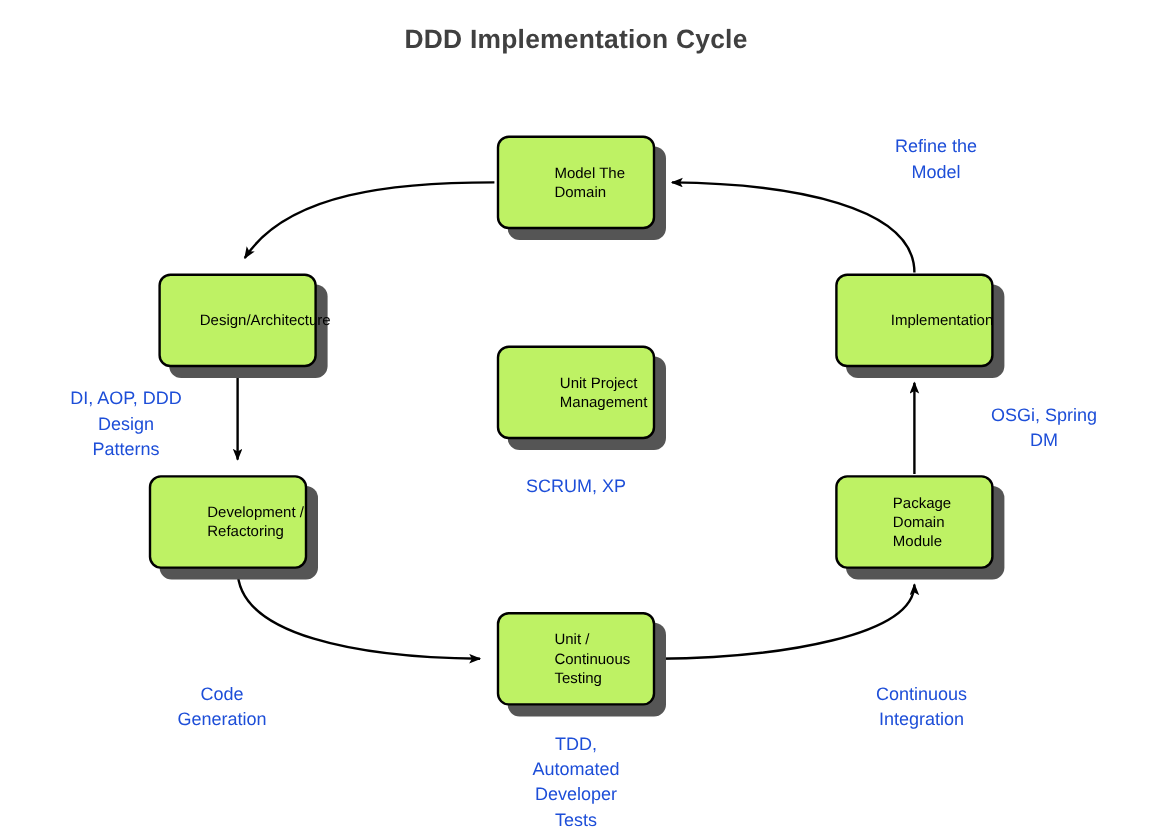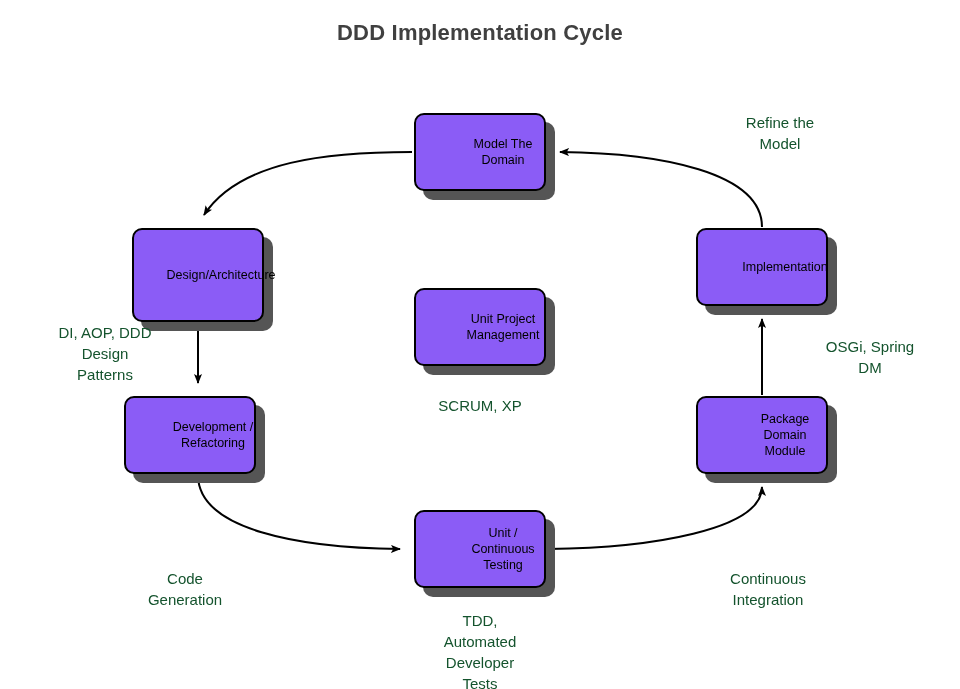--- a/index.html
+++ b/index.html
@@ -36,44 +36,43 @@
     position: absolute;
     left: 0;
     top: 0;
     width: 960px;
     height: 689px;
   }
   
   .node {
     position: absolute;
     box-sizing: border-box;
-    background: #8b5cf6;
+    background: #bef264;
     border: 2px solid #000000;
     border-radius: 10px;
     display: flex;
     align-items: center;
     justify-content: center;
-    text-align: center;
     font-family: "Liberation Sans", sans-serif;
     font-size: 12.5px;
     line-height: 16px;
     color: #000000;
     box-shadow: 9px 9px 0 0 #555555;
     white-space: pre-line;
     z-index: 5;
     padding-left: 46px;
   }
   
   .annotation {
     position: absolute;
     font-family: "Liberation Sans", sans-serif;
     font-size: 15px;
     line-height: 21px;
     text-align: center;
-    color: #14532d;
+    color: #1d4ed8;
     white-space: pre-line;
     z-index: 6;
   }
 </style>
 </head>
 <body>
 
 <div id="canvas">
 
   <div id="title">DDD Implementation Cycle</div>
@@ -93,21 +92,21 @@
 
     <path d="M 548,549 C 650,548 762,530 762,487" fill="none" stroke="#000000" stroke-width="2" marker-end="url(#ah)"></path>
 
     <path d="M 762,395 L 762,319" fill="none" stroke="#000000" stroke-width="2" marker-end="url(#ah)"></path>
 
     <path d="M 762,227 C 762,172 660,153 560,152" fill="none" stroke="#000000" stroke-width="2" marker-end="url(#ah)"></path>
   </svg>
 
   <div class="node" style="left:414px; top:113px; width:132px; height:78px;">Model The Domain</div>
 
-  <div class="node" style="left:132px; top:228px; width:132px; height:94px;">Design/Architecture</div>
+  <div class="node" style="left:132px; top:228px; width:132px; height:78px;">Design/Architecture</div>
 
   <div class="node" style="left:124px; top:396px; width:132px; height:78px;">Development /
 Refactoring</div>
 
   <div class="node" style="left:414px; top:510px; width:132px; height:78px;">Unit / Continuous
 Testing</div>
 
   <div class="node" style="left:696px; top:396px; width:132px; height:78px;">Package Domain
 Module</div>
 

